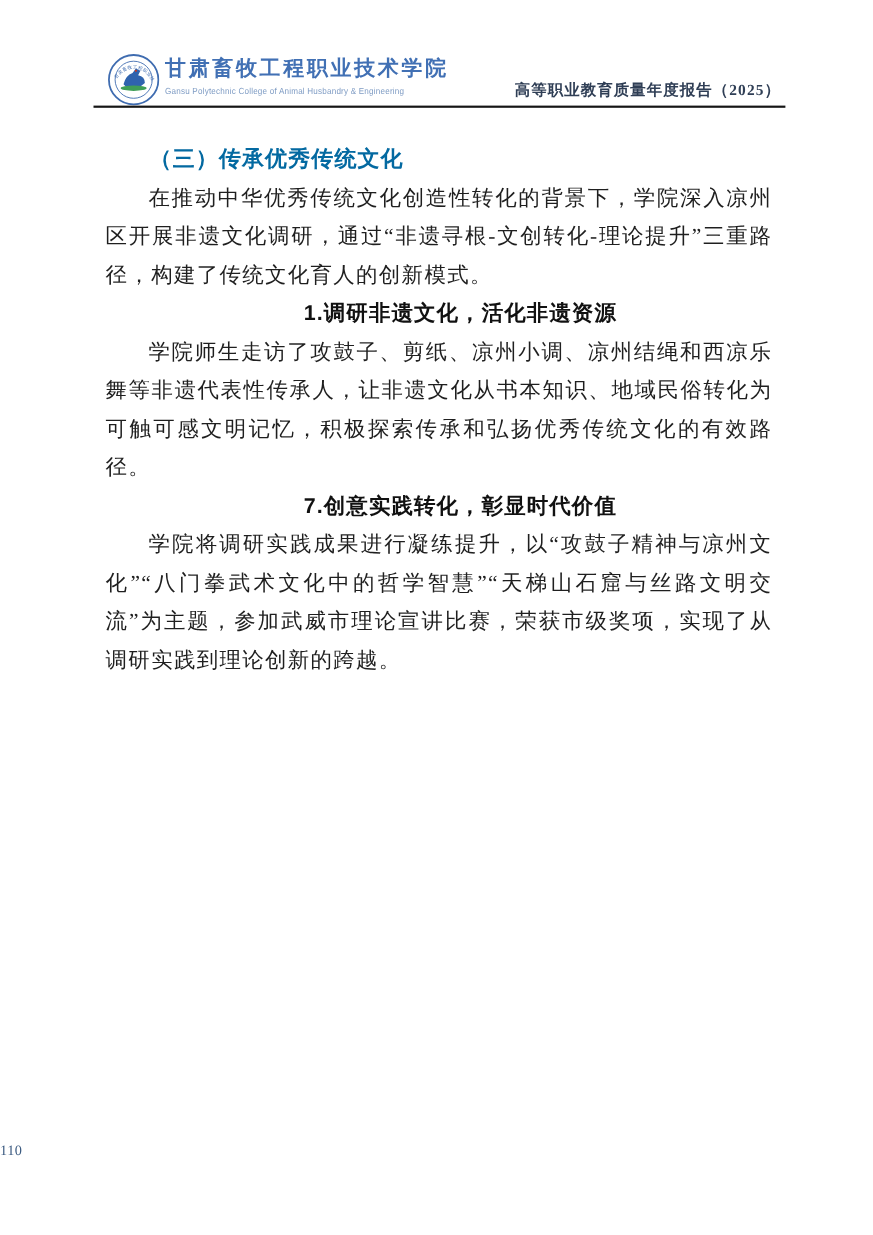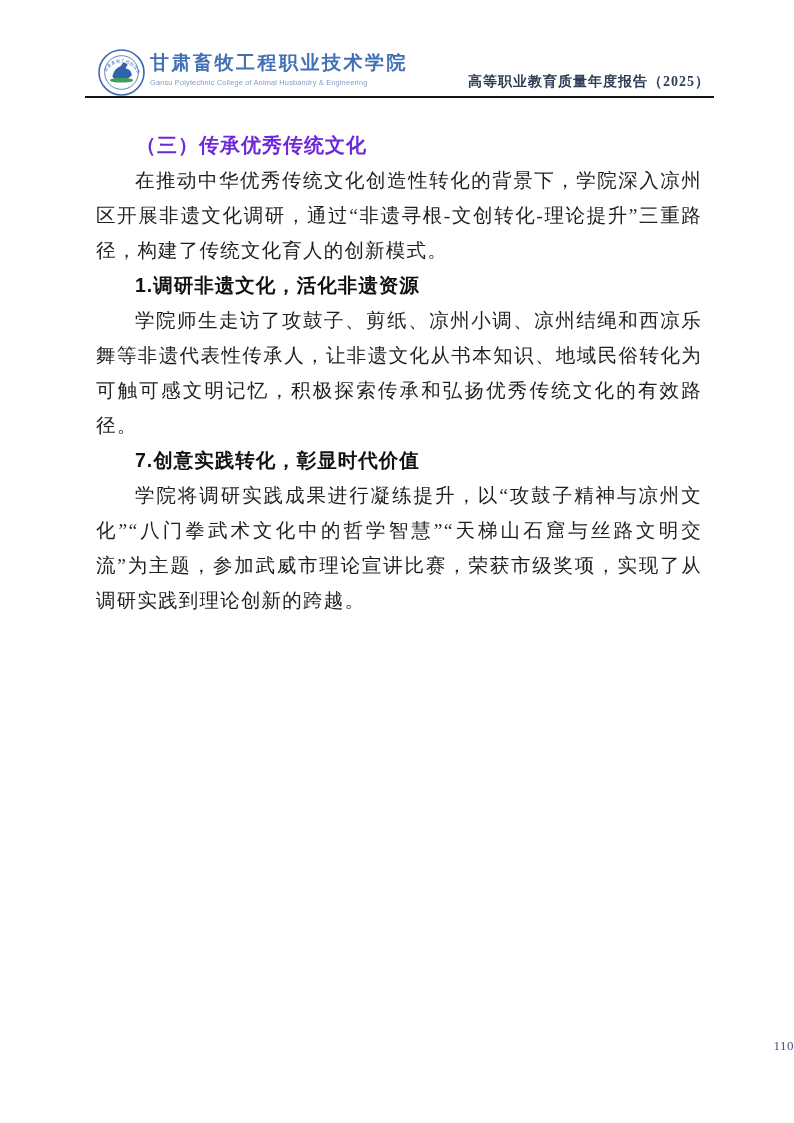--- a/index.html
+++ b/index.html
@@ -72,49 +72,50 @@
     width: 606px;
     color: #1f1f1f;
   }
   .section-heading {
     font-size: 20px;
     font-weight: bold;
     margin: 8px 0 0 0;
     text-indent: 2em;
     line-height: 35px;
     letter-spacing: 1px;
-    color: #6d28d9;
+    color: #0369a1;
     font-family: "Liberation Serif", "DejaVu Serif", serif;
   }
   .body-par {
     font-size: 19.5px;
     line-height: 35px;
     margin: 0;
     text-align: justify;
     text-indent: 2em;
     letter-spacing: 1.2px;
   }
   .sub-heading {
     font-size: 19.5px;
     font-weight: bold;
     margin: 0;
     text-indent: 2em;
     line-height: 35px;
     letter-spacing: 1px;
     color: #111111;
     font-family: "Liberation Sans", "DejaVu Sans", sans-serif;
+    text-align: center;
   }
 
   
   .page-number {
     position: absolute;
     left: 0;
     right: 0;
     top: 1038px;
-    text-align: right;
+    text-align: left;
     font-size: 13px;
     color: #3b5a80;
     letter-spacing: 0.5px;
     font-family: "Liberation Serif", "DejaVu Serif", serif;
   }
 </style>
 </head>
 <body>
 
 <div class="page">

